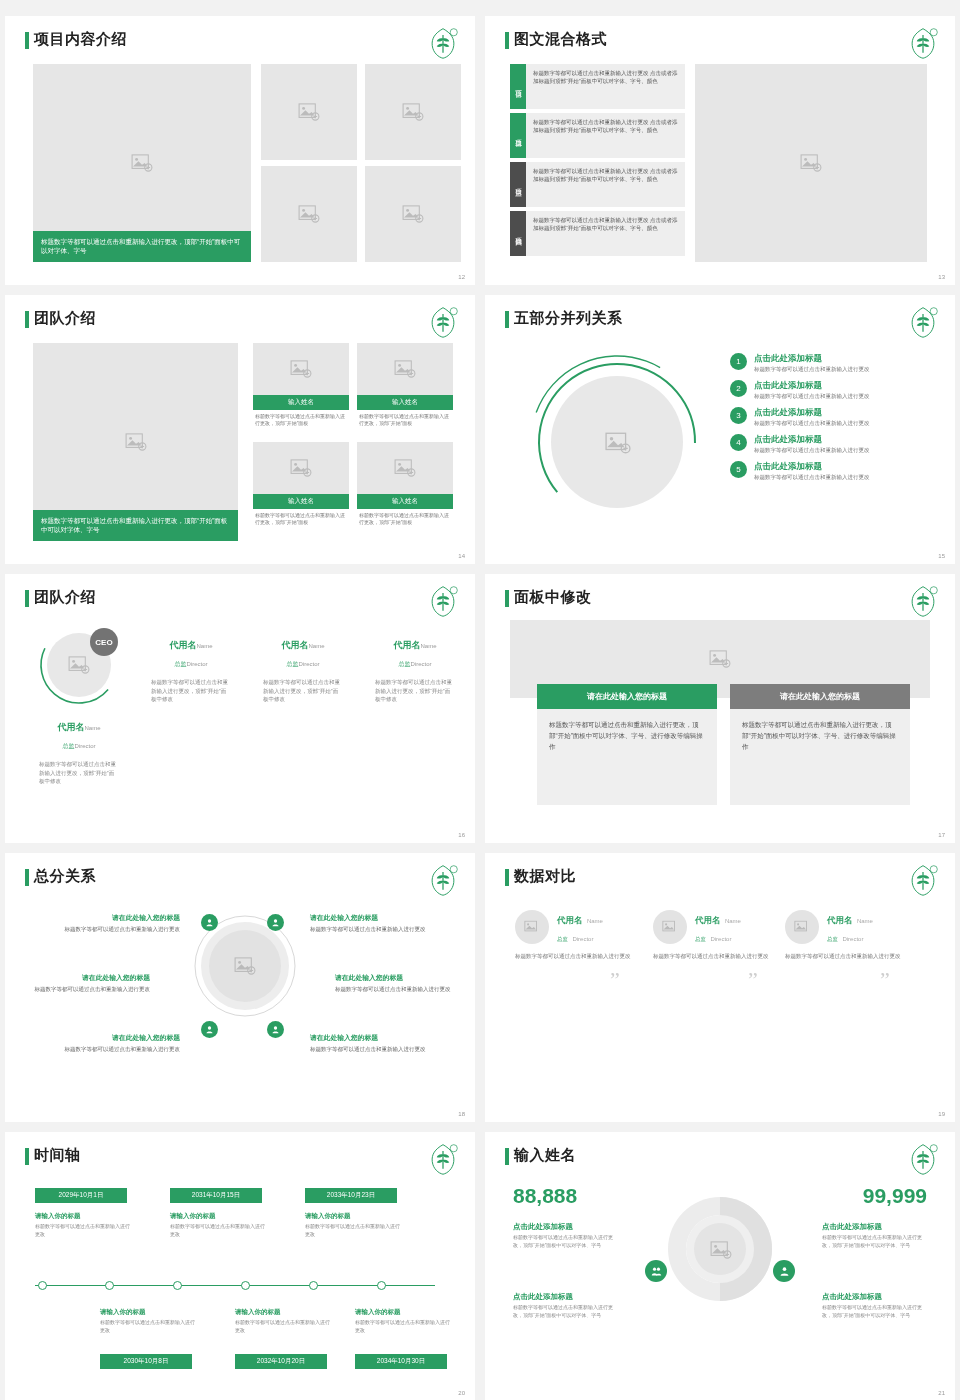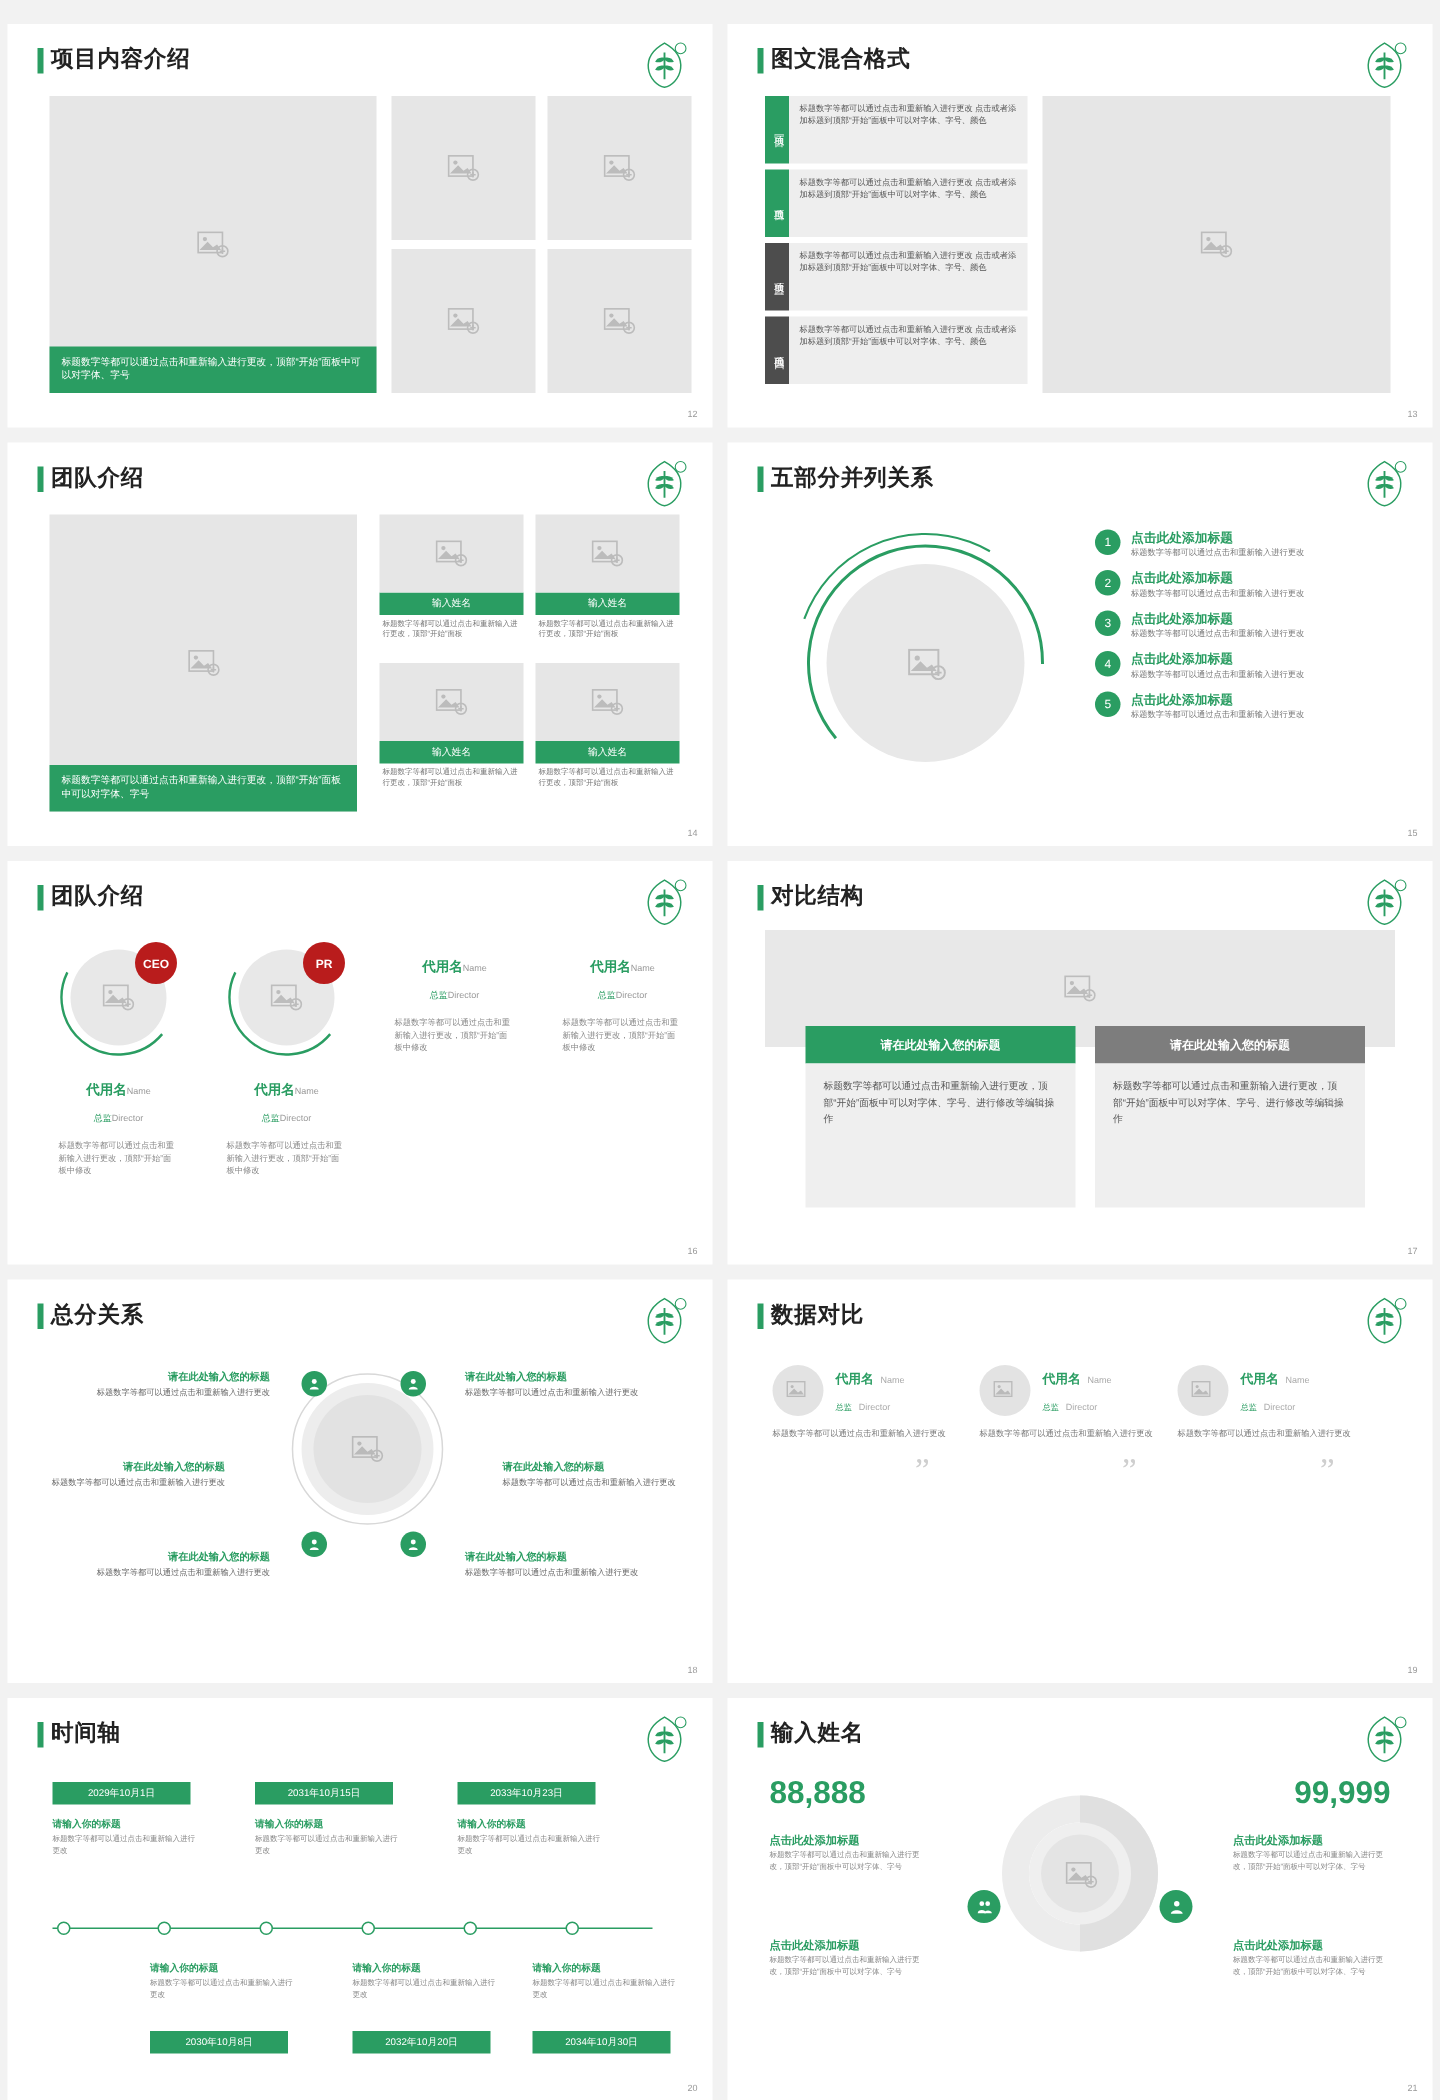--- a/index.html
+++ b/index.html
@@ -115,21 +115,21 @@
     color: #fff; font-size: 8px; display: flex; align-items: center; justify-content: center;
     flex: 0 0 auto; margin-right: 7px;
   }
   .s15-h { color: #2a9d62; font-size: 8.5px; font-weight: bold; margin-bottom: 1px; }
 
   
   .s16-col { position: absolute; top: 50px; width: 100px; }
   .s16-ring { position: relative; width: 82px; height: 82px; margin: 0 auto; }
   .s16-badge {
     position: absolute; right: 2px; top: 4px; width: 28px; height: 28px; border-radius: 50%;
-    background: #b91c1c; color: #fff; font-size: 8px; font-weight: bold;
+    background: #737373; color: #fff; font-size: 8px; font-weight: bold;
     display: flex; align-items: center; justify-content: center;
   }
   .s16-nm { text-align: center; margin-top: 10px; }
   .s16-nm .b { color: #2a9d62; font-size: 9px; font-weight: bold; }
   .s16-nm .s { color: #999; font-size: 6px; }
   .s16-nm .r { color: #2a9d62; font-size: 6px; }
   .s16-desc { font-size: 5.5px; color: #888; line-height: 1.55; margin-top: 8px; padding: 0 10px; text-align: left; }
 
   
   .s17-band { position: absolute; left: 25px; top: 46px; width: 420px; height: 78px; background: #e8e8e8; }
@@ -502,36 +502,20 @@
         <div class="s16-badge">CEO</div>
       </div>
       <div class="s16-nm">
         <div><span class="b">代用名</span><span class="s">Name</span></div>
         <div><span class="r">总监</span><span class="s">Director</span></div>
       </div>
       <div class="s16-desc">标题数字等都可以通过点击和重新输入进行更改，顶部“开始”面板中修改</div>
     </div>
 
     <div class="s16-col" style="left:136px;">
-      <div class="s16-ring">
-        <svg viewBox="0 0 82 82" style="position:absolute;left:0;top:0;">
-            <circle cx="41" cy="41" r="32" fill="#e8e8e8"></circle>
-            <circle cx="41" cy="41" r="38" fill="none" stroke="#2a9d62" stroke-width="1.6" stroke-dasharray="110 130" transform="rotate(40 41 41)"></circle>
-          </svg>
-        <span class="ph-icon">
-            <svg viewBox="0 0 24 20">
-              <rect x="1" y="1" width="18" height="15" fill="none" stroke="#9a9a9a" stroke-width="1.2"></rect>
-              <circle cx="6" cy="6" r="1.6" fill="#9a9a9a"></circle>
-              <path d="M2 14 L8 8 L12 12 L15 10 L18 14 Z" fill="#9a9a9a"></path>
-              <circle cx="19" cy="15" r="4" fill="none" stroke="#9a9a9a" stroke-width="1.2"></circle>
-              <path d="M19 13 v4 M17 15 h4" stroke="#9a9a9a" stroke-width="1.1"></path>
-            </svg>
-          </span>
-        <div class="s16-badge">PR</div>
-      </div>
       <div class="s16-nm">
         <div><span class="b">代用名</span><span class="s">Name</span></div>
         <div><span class="r">总监</span><span class="s">Director</span></div>
       </div>
       <div class="s16-desc">标题数字等都可以通过点击和重新输入进行更改，顶部“开始”面板中修改</div>
     </div>
 
     <div class="s16-col" style="left:248px;">
       <div class="s16-nm">
         <div><span class="b">代用名</span><span class="s">Name</span></div>
@@ -545,21 +529,21 @@
         <div><span class="b">代用名</span><span class="s">Name</span></div>
         <div><span class="r">总监</span><span class="s">Director</span></div>
       </div>
       <div class="s16-desc">标题数字等都可以通过点击和重新输入进行更改，顶部“开始”面板中修改</div>
     </div>
 
     <div class="page-num">16</div>
   </div>
 
   <div class="slide">
-    <div class="slide-title">对比结构</div>
+    <div class="slide-title">面板中修改</div>
     <div class="logo">
       <svg viewBox="0 0 40 38">
           <path d="M20 3 C11 8 7 14 8 22 C9 30 15 35 20 36 C25 35 31 30 32 22 C33 14 29 8 20 3 Z" fill="none" stroke="#2a9d62" stroke-width="1.1"></path>
           <path d="M20 10 L20 30" stroke="#2a9d62" stroke-width="1.4"></path>
           <path d="M20 14 C16 13 14 15 13 17 C16 18 19 17 20 15 Z" fill="#2a9d62"></path>
           <path d="M20 14 C24 13 26 15 27 17 C24 18 21 17 20 15 Z" fill="#2a9d62"></path>
           <path d="M20 20 C16 19 14 21 13 23 C16 24 19 23 20 21 Z" fill="#2a9d62"></path>
           <path d="M20 20 C24 19 26 21 27 23 C24 24 21 23 20 21 Z" fill="#2a9d62"></path>
           <circle cx="32" cy="7" r="4" fill="none" stroke="#2a9d62" stroke-width="0.8"></circle>
         </svg>

